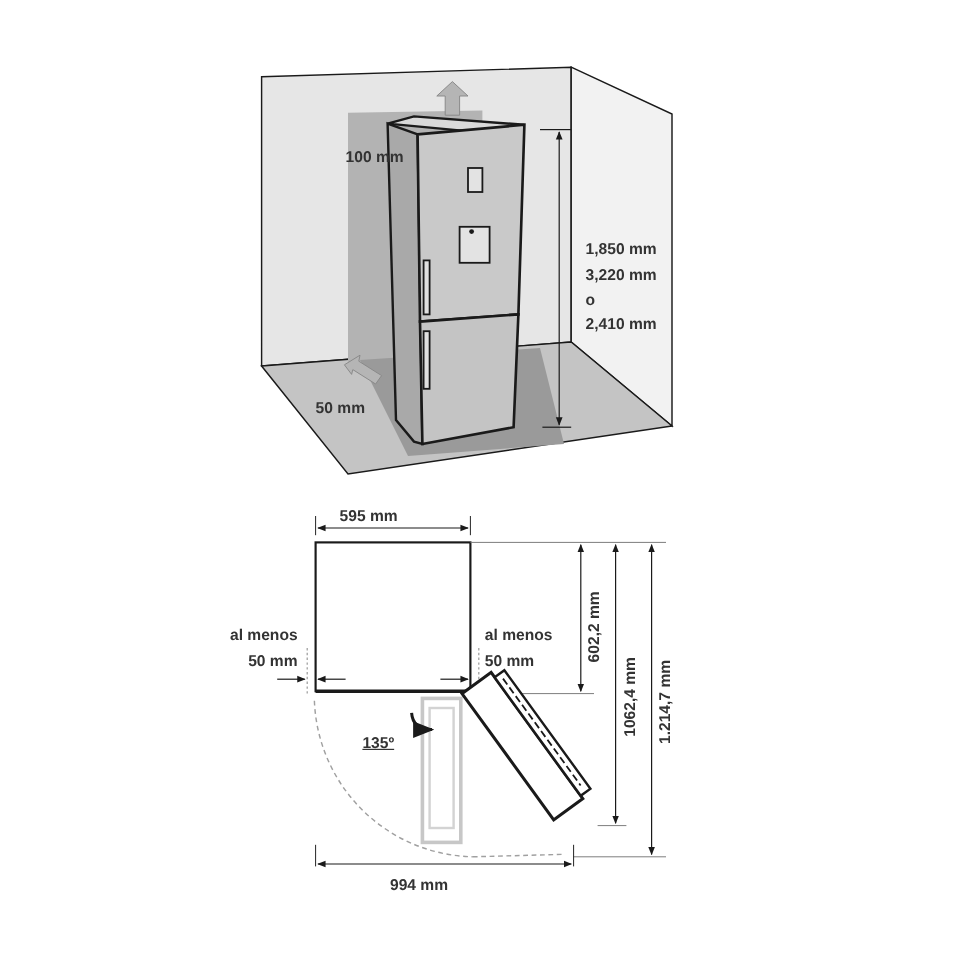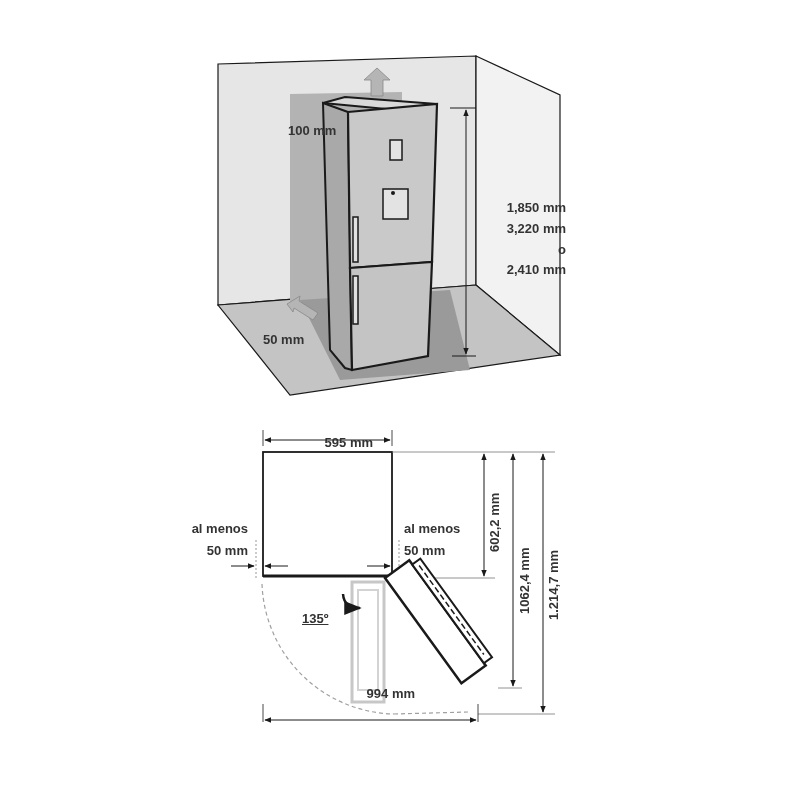--- a/index.html
+++ b/index.html
@@ -2,21 +2,21 @@
 <html><head>
   <meta charset="utf-8">
   <style>
     html, body { margin: 0; padding: 0; background: #ffffff; }
     body { width: 800px; height: 800px; position: relative; overflow: hidden;
            font-family: "Liberation Sans", sans-serif; }
     svg { position: absolute; left: 0; top: 0; }
     .lbl { position: absolute; font-family: "Liberation Sans", sans-serif; font-weight: bold;
            font-size: 13px; color: #333333; white-space: nowrap; line-height: 1; }
     .lbl-r { text-align: right; }
-    .lbl-c { text-align: right; }
+    .lbl-c { text-align: left; }
     .vert { transform-origin: 0 0; transform: rotate(-90deg); }
   </style>
 </head>
 <body>
 
 <svg width="800" height="800" viewBox="0 0 800 800">
   <defs>
     <marker id="ah" viewBox="0 0 10 10" refX="9" refY="5" markerWidth="7" markerHeight="7" orient="auto-start-reverse">
       <path d="M0,1 L10,5 L0,9 z" fill="#1a1a1a"></path>
     </marker>
@@ -118,26 +118,26 @@
 
 <div class="lbl" style="left:288px; top:76px;margin-top:48px;">100 mm</div>
 <div class="lbl" style="left:263px; top:333px;">50 mm</div>
 <div>
   <div class="lbl lbl-c" style="left:488px; top:201px; width:78px;">1,850 mm</div>
   <div class="lbl lbl-c" style="left:488px; top:222px; width:78px;">3,220 mm</div>
   <div class="lbl lbl-c" style="left:488px; top:243px; width:78px;">o</div>
   <div class="lbl lbl-c" style="left:488px; top:263px; width:78px;">2,410 mm</div>
 </div>
 
-<div class="lbl lbl-c" style="left:283px; top:436px; width:90px;">595 mm</div>
+<div class="lbl lbl-c" style="left:283px; top:423px; width:90px;">595 mm</div>
 
 <div class="lbl lbl-r" style="left:160px; top:522px; width:88px;">al menos</div>
 <div class="lbl lbl-r" style="left:160px; top:544px; width:88px;">50 mm</div>
 <div class="lbl" style="left:404px; top:522px;">al menos</div>
 <div class="lbl" style="left:404px; top:544px;">50 mm</div>
 
 <div class="lbl" style="left:302px; top:612px;text-decoration:underline;">135º</div>
 
 <div class="lbl vert" style="left:488px; top:552px;">602,2 mm</div>
 <div class="lbl vert" style="left:518px; top:614px;">1062,4 mm</div>
 <div class="lbl vert" style="left:547px; top:620px;">1.214,7 mm</div>
 
-<div class="lbl lbl-c" style="left:325px; top:687px; width:90px;">994 mm</div>
+<div class="lbl lbl-c" style="left:325px; top:731px; width:90px;">994 mm</div>
 
 </body></html>

